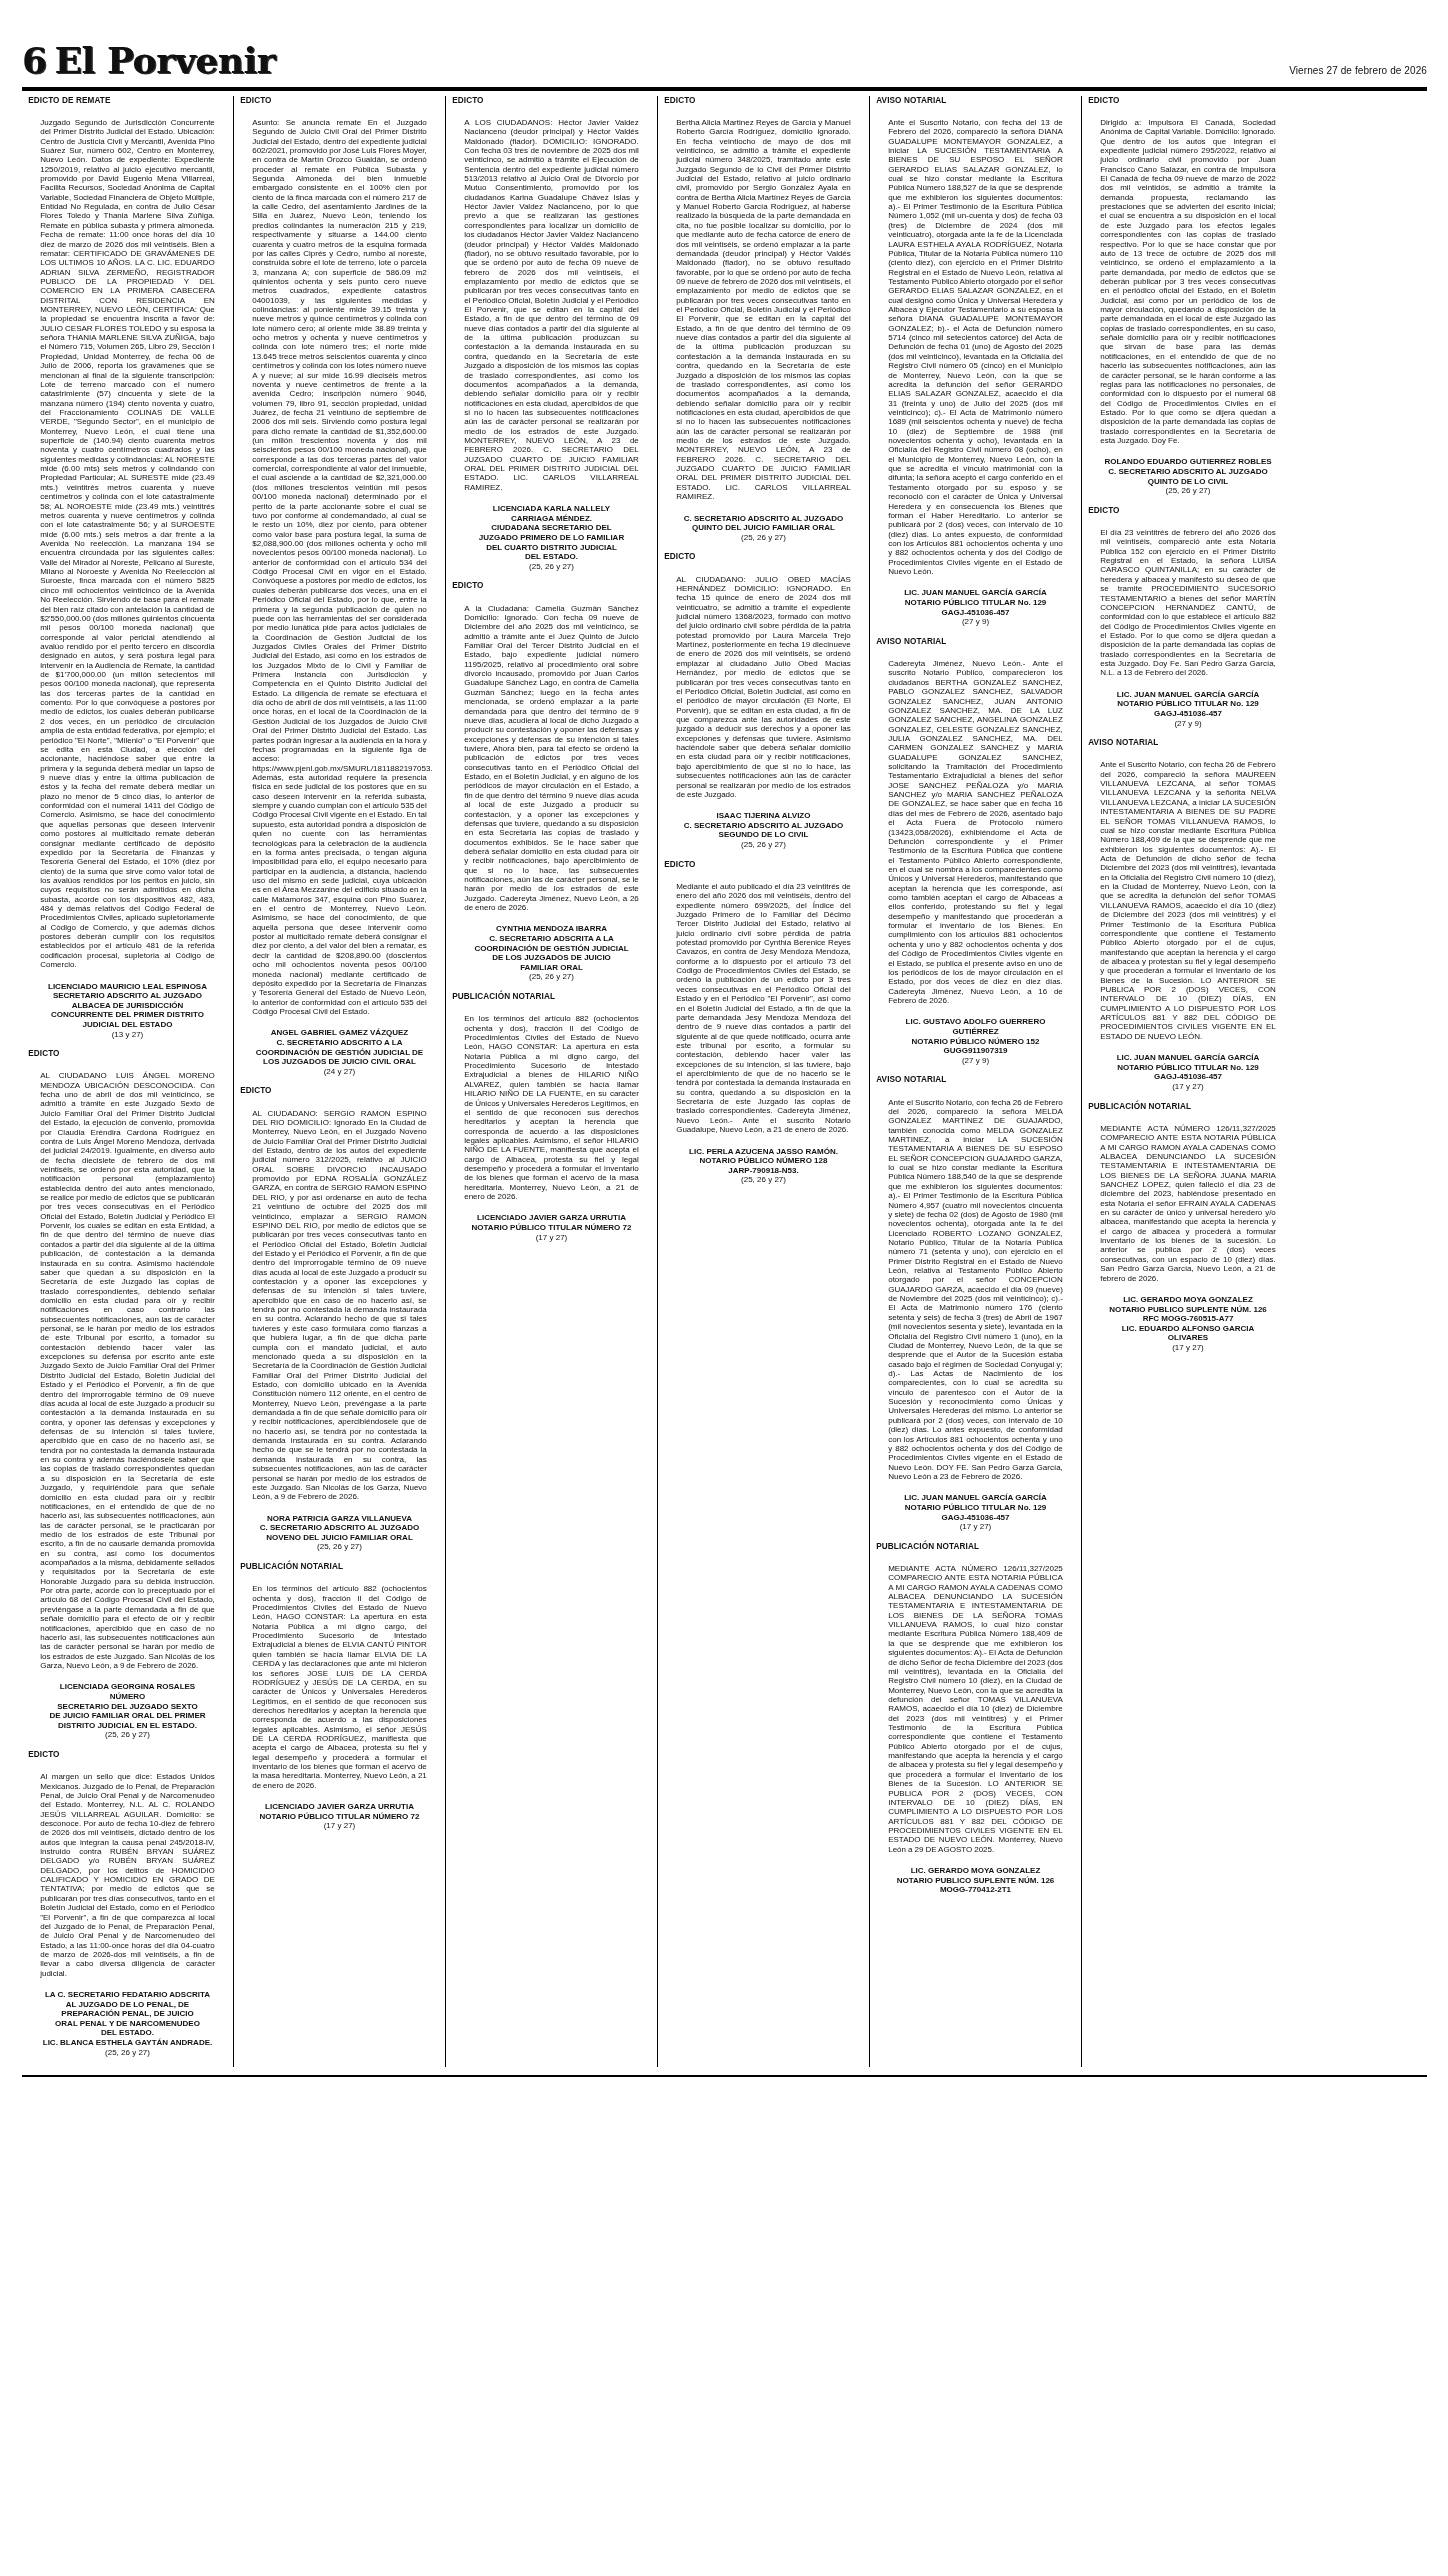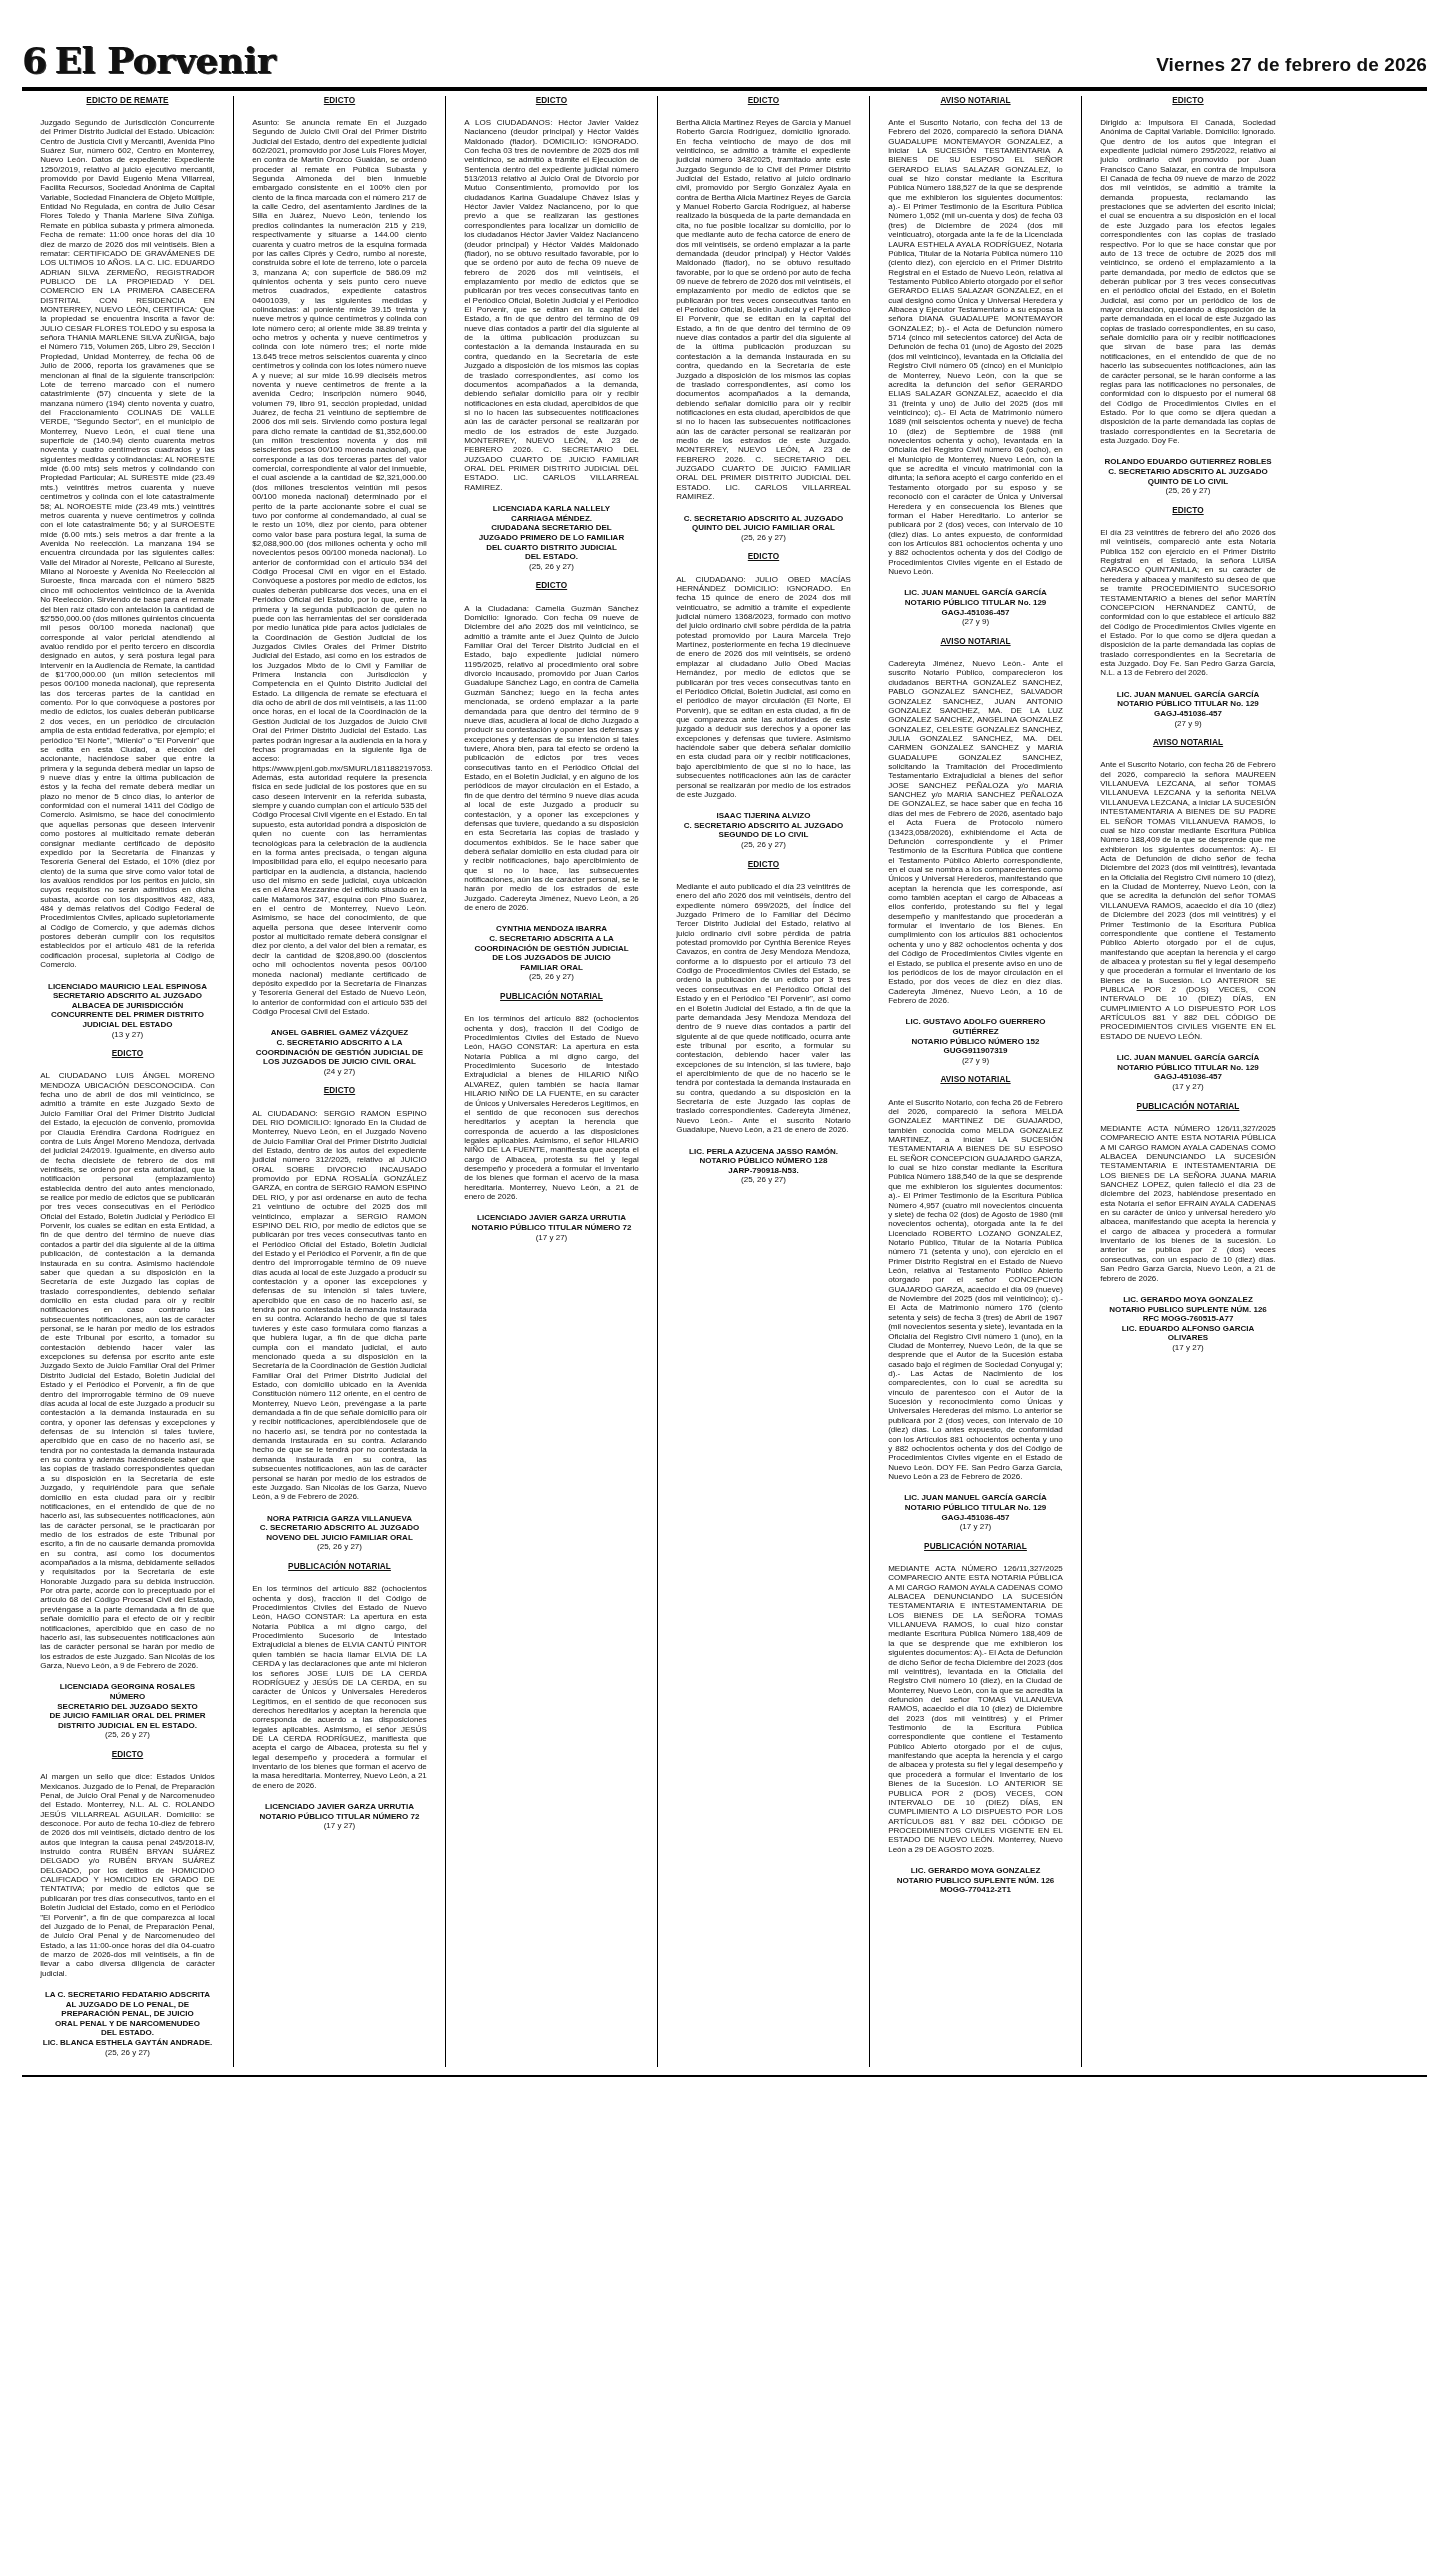--- a/index.html
+++ b/index.html
@@ -19,21 +19,21 @@
     padding:0 22px 6.2px 22px;box-sizing:border-box;
   }
   .brand{
     display:flex;align-items:baseline;gap:7.8px;
     font-family:"DejaVu Serif", serif;
     font-weight:700;font-size:36px;letter-spacing:-0.4px;
     text-shadow:1.2px 1.2px 0 #333;
   }
   .brand .folio{font-size:36px;font-weight:700;}
   .issue-date{
-    font-size:19px;font-weight:700;letter-spacing:0.1px;
+    font-size:10px;font-weight:400;letter-spacing:0.1px;
     padding-bottom:4.7px;
   }
 
   
   .rule-thick{height:3.9px;background:#000;margin:0 22px;}
   .rule-bottom{height:2.3px;background:#000;margin:7.8px 22px 0 22px;}
 
   
   .columns{
     display:flex;
@@ -45,27 +45,26 @@
     width:212px;
     box-sizing:border-box;
     padding:0 6.2px;
     border-right:1.2px solid #000;
   }
   .col:last-child{border-right:none;}
 
   
   .notice{margin-bottom:10px;}
   .notice-title{
-    text-align:center;
+    text-align:left;
     font-weight:700;
     font-size:8.2px;
     letter-spacing:0.1px;
     margin:0 0 0.8px 0;
     line-height:1.25;
-    text-decoration:underline;
   }
   .notice-body{
     font-size:8px;
     line-height:1.17;
     text-align:justify;
     text-justify:inter-word;
     hyphens:auto;
     margin:12px;
     word-spacing:-0.2px;
   }

